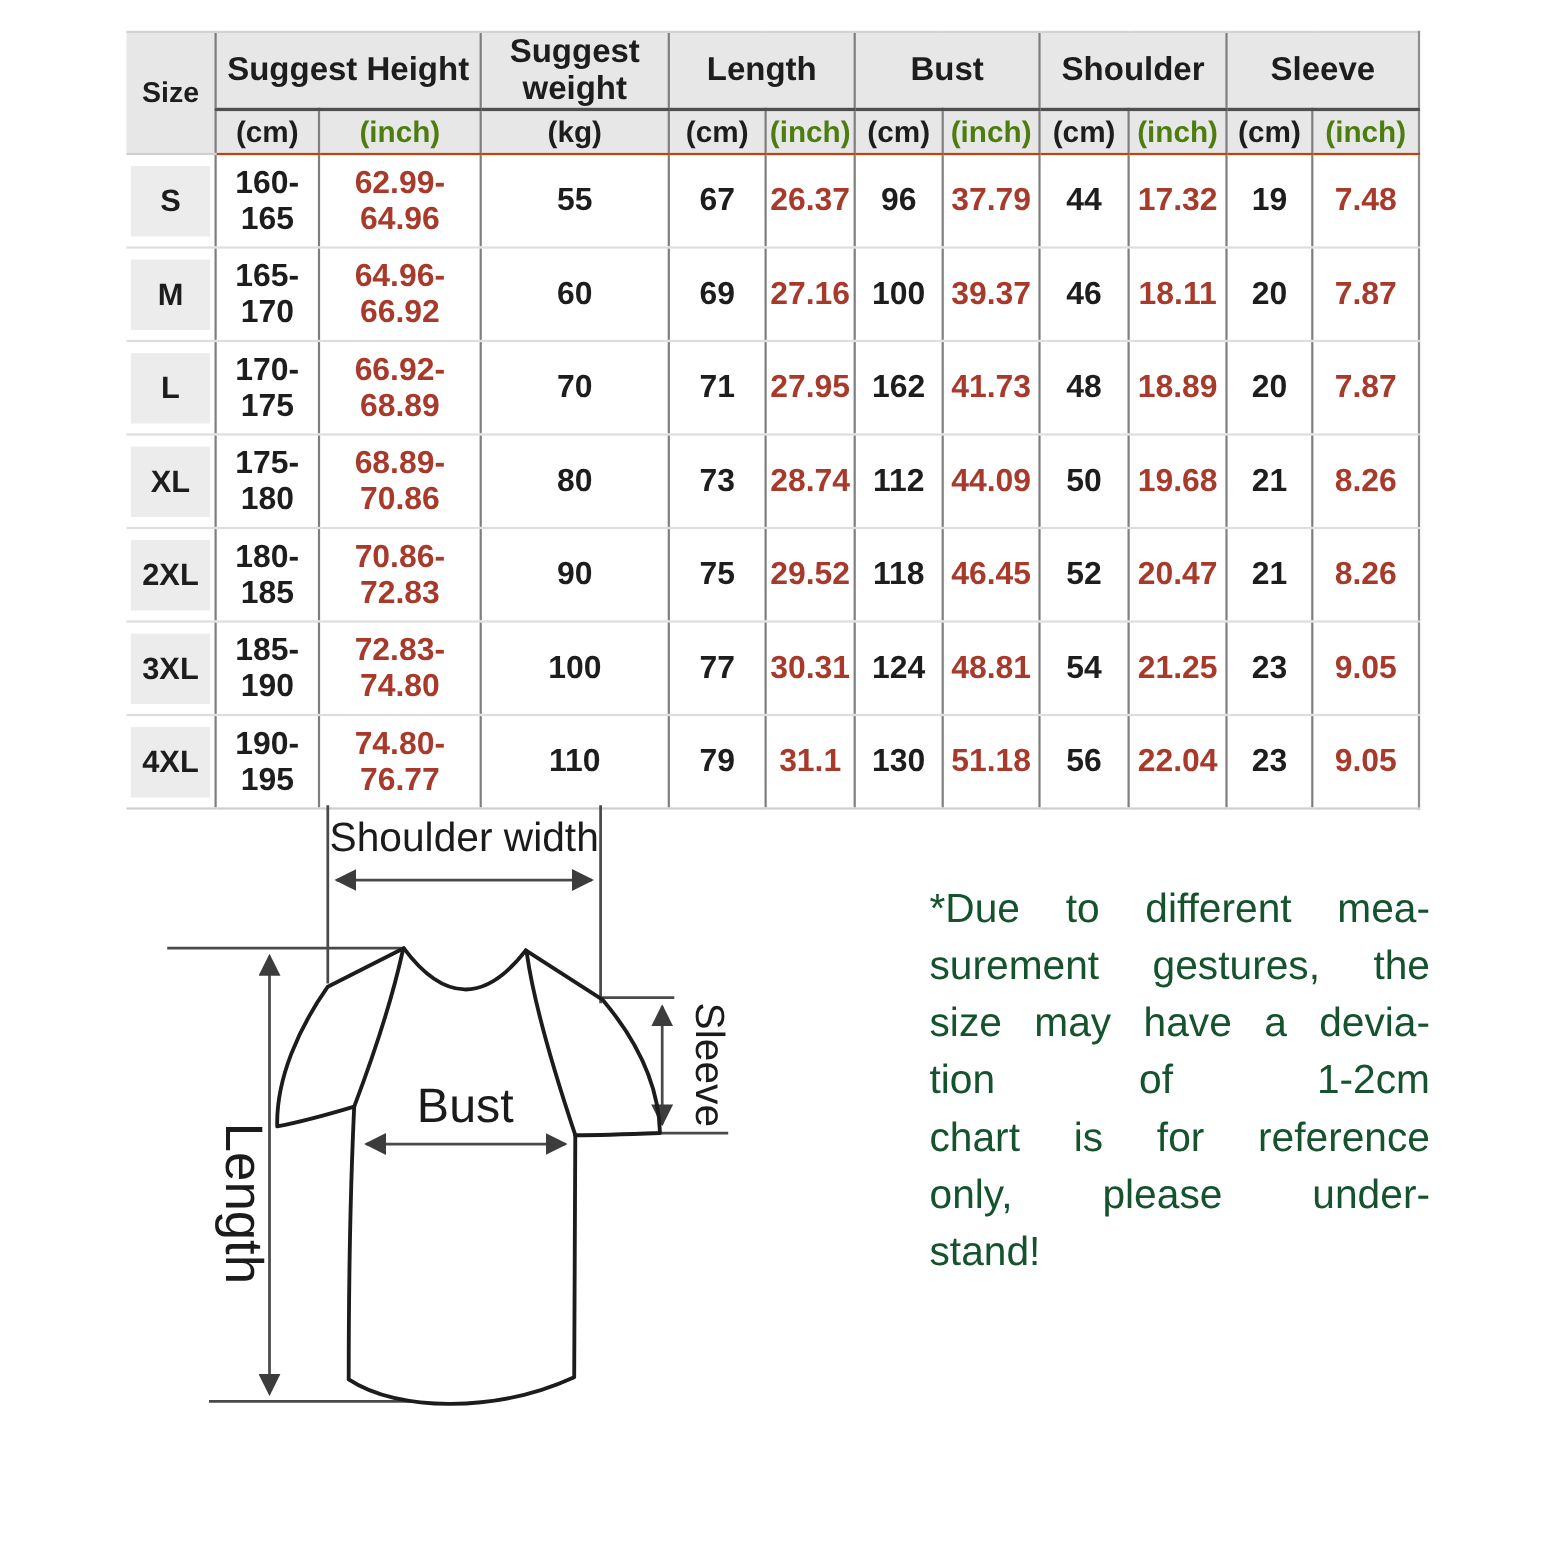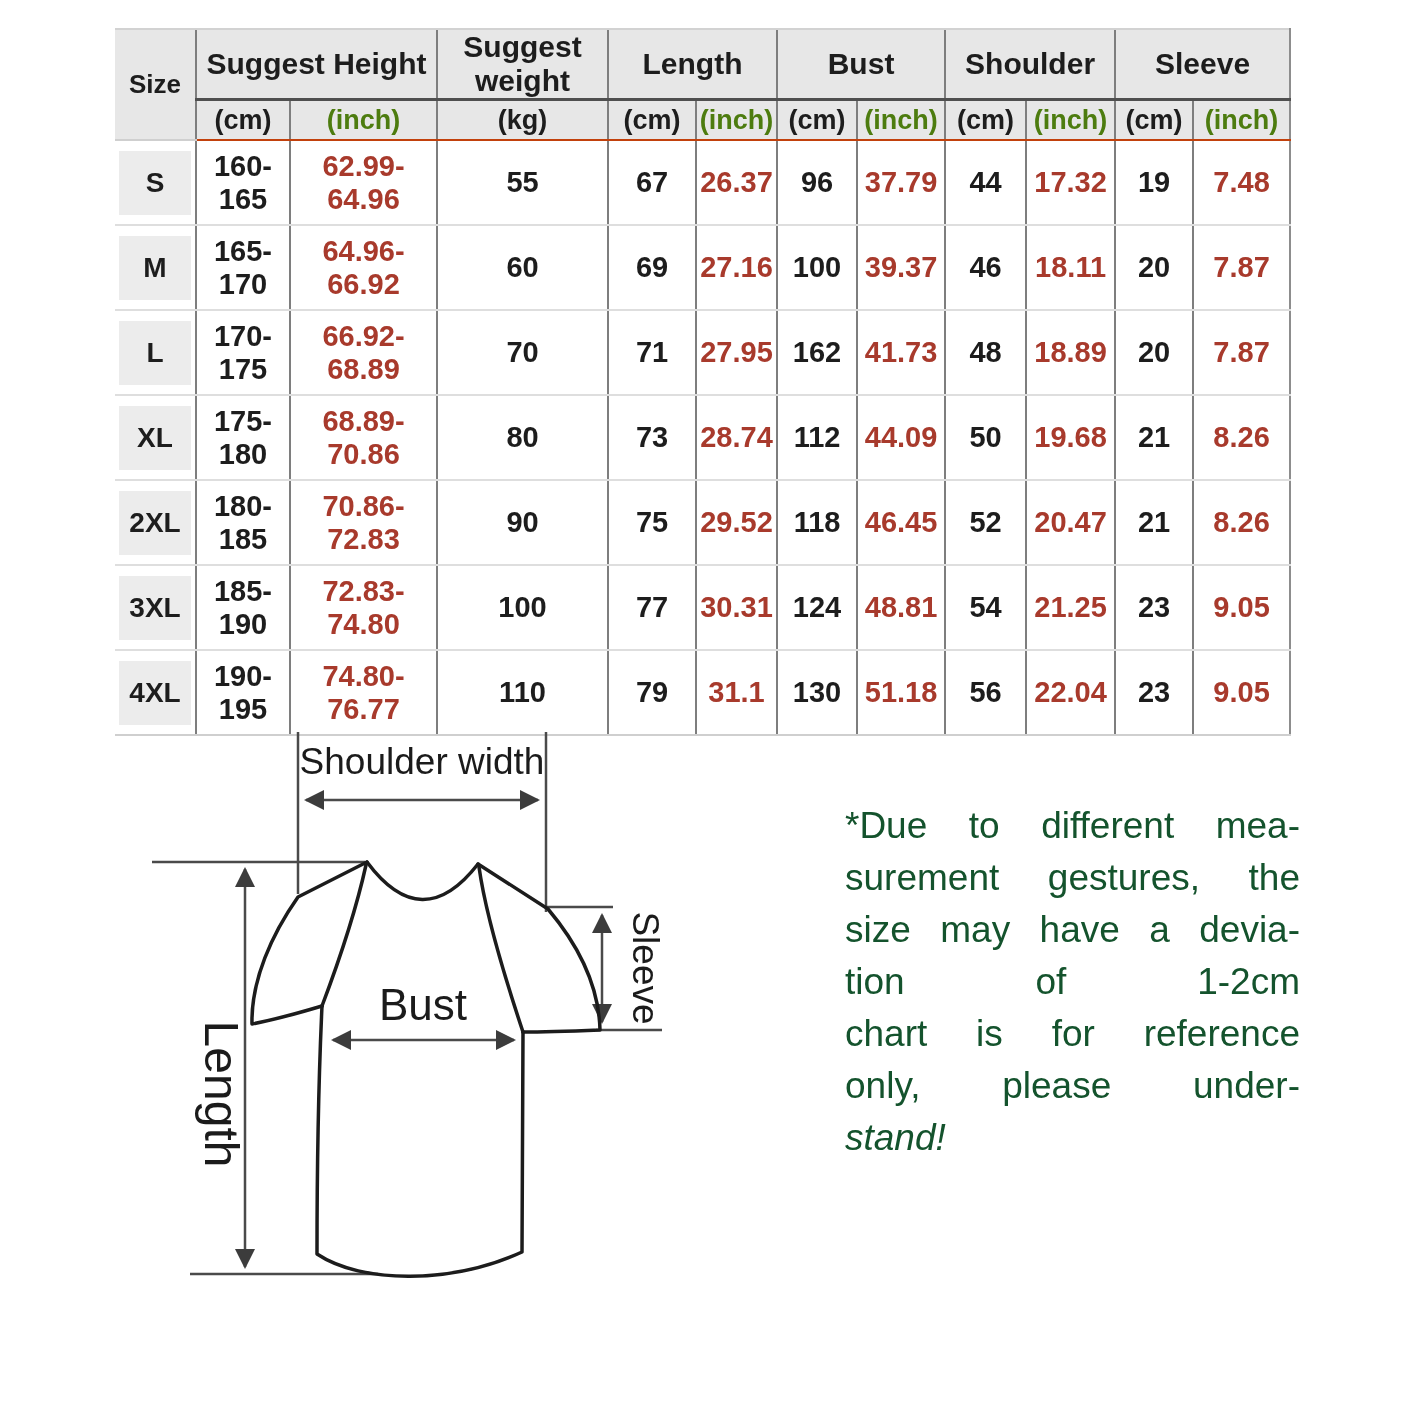--- a/index.html
+++ b/index.html
@@ -38,21 +38,21 @@
   
   #diagram { position:absolute; left:150px; top:722px; }
   #diagram text { fill:#1b1b1b; font-family:"Liberation Sans", sans-serif; font-weight:500; }
 
   
   #note {
     position:absolute; left:829px; top:800px; width:455px;
     font-size:37px; line-height:52px; color:#14532d; font-weight:400;margin-left:16px;
   }
   .note-line { text-align:justify; text-align-last:justify; white-space:nowrap; }
-  .note-line:last-child { text-align-last:left;font-style:italic; }
+  .note-line:last-child { text-align-last:left; }
 </style>
 </head>
 <body>
 
 <div id="canvas">
 
   <table id="size-table">
     <colgroup>
       <col style="width:81px">
         <col style="width:94px">

